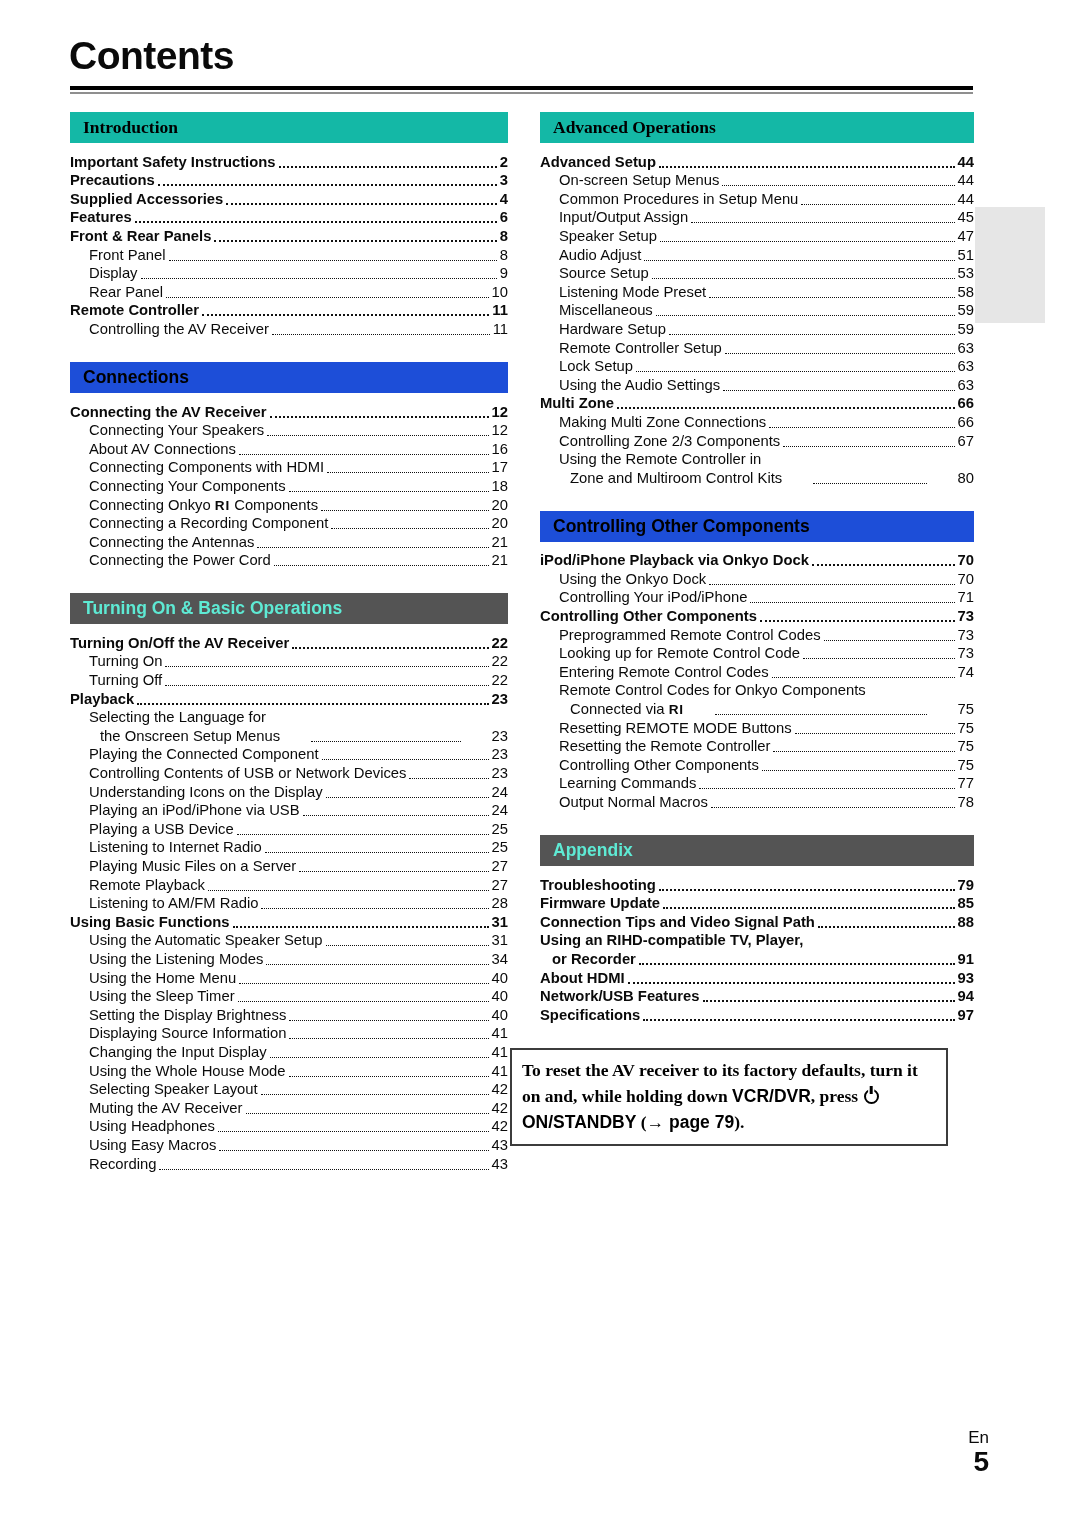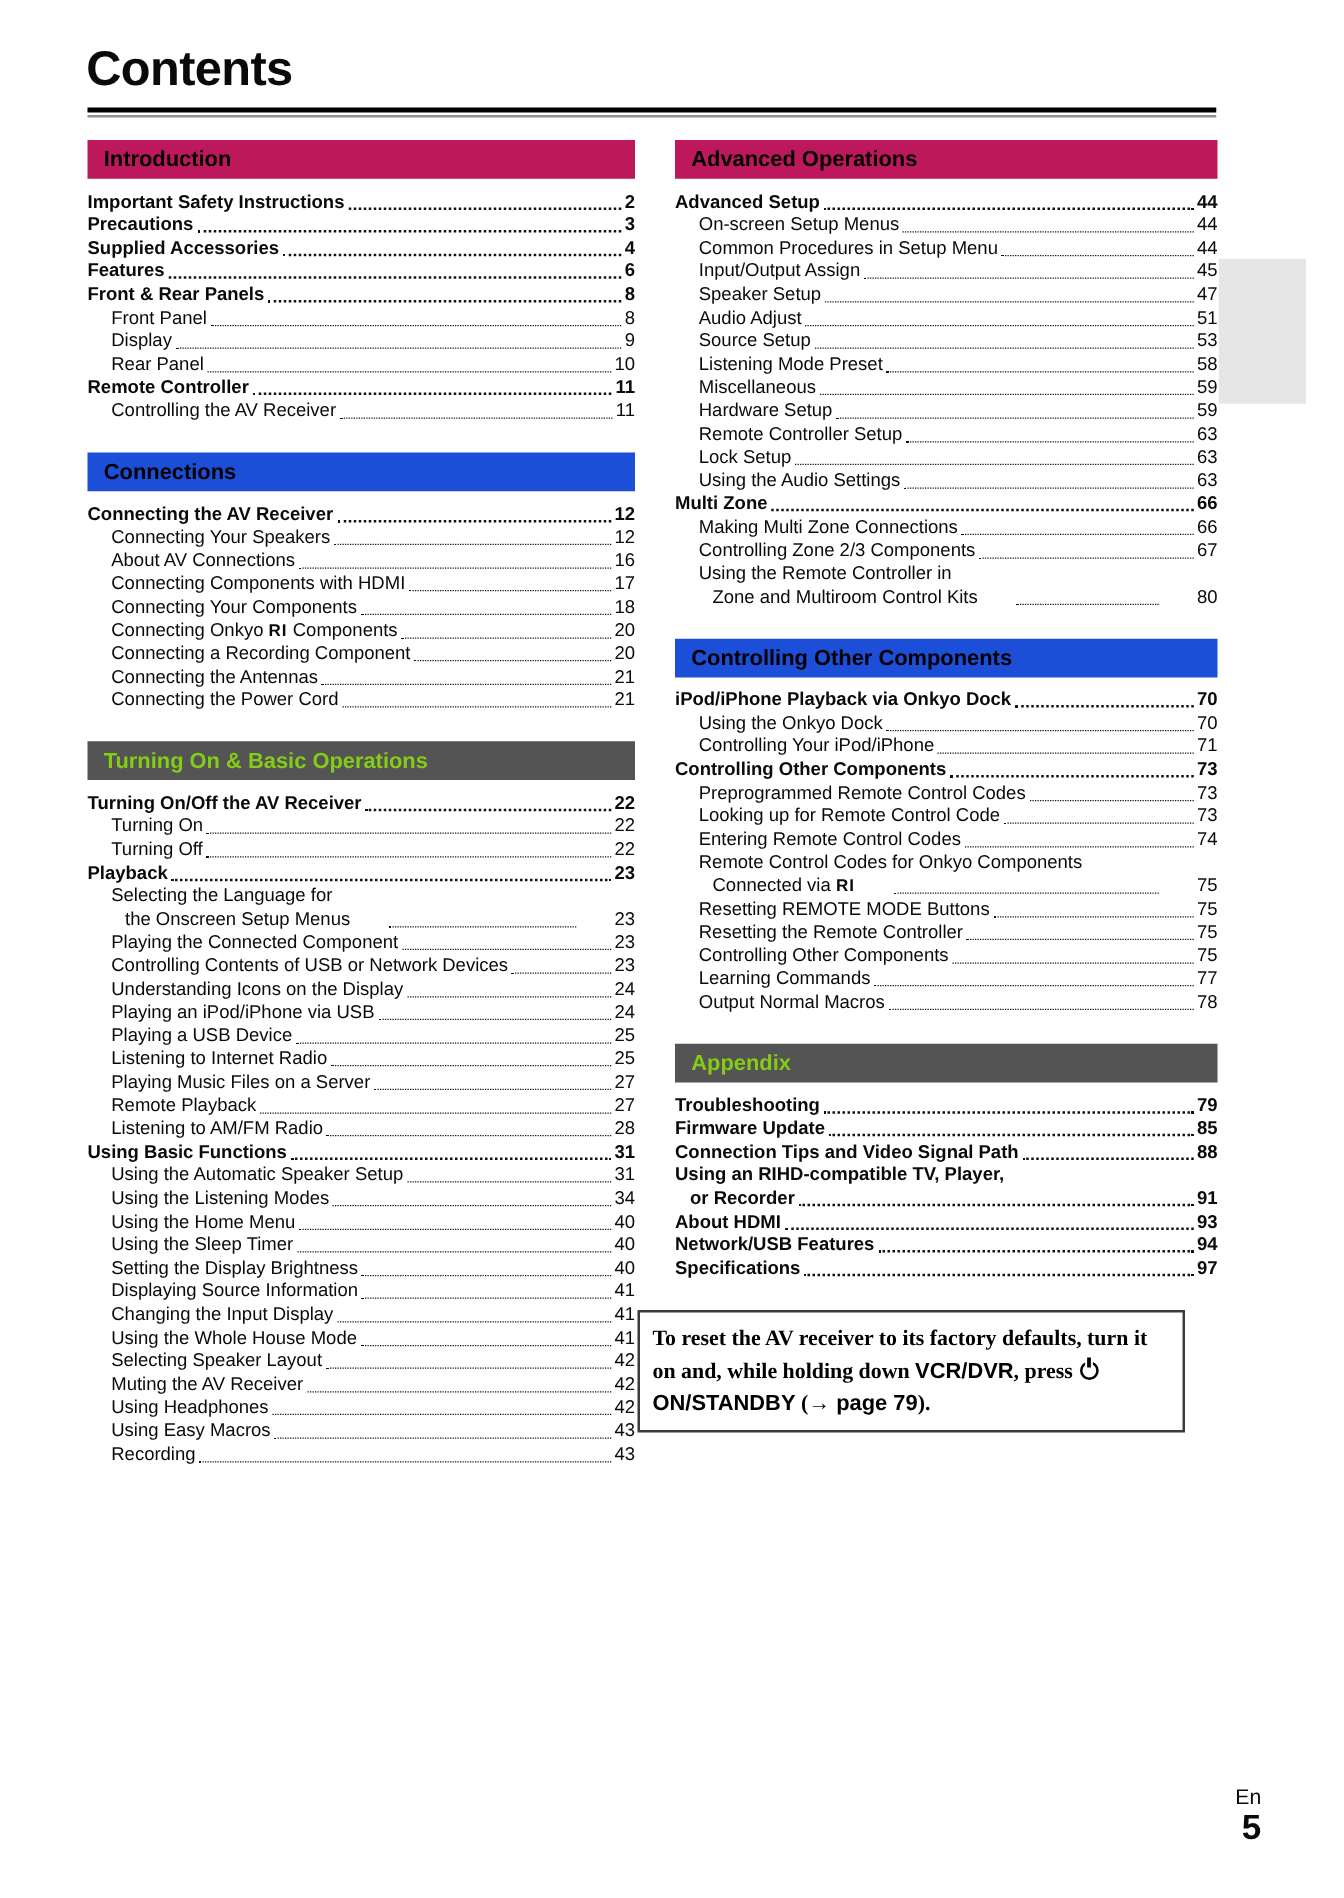--- a/index.html
+++ b/index.html
@@ -17,23 +17,23 @@
 
   .col { position:absolute; top:112px; }
   .col-left  { left:70px;  width:438px; }
   .col-right { left:540px; width:434px; }
 
   .toc-section { margin-bottom:24px; }
   .sec-header {
     font-size:17.5px; font-weight:bold; line-height:19px;
     padding:6px 0 6px 13px; margin-bottom:9px;
   }
-  .sec-header.light  { background:#be185d; color:#000; }
+  .sec-header.light  { background:#14b8a6; color:#000;font-family:Liberation Serif, serif; }
   .sec-header.medium { background:#1d4ed8; color:#000; }
-  .sec-header.dark   { background:#545454; color:#84cc16; }
+  .sec-header.dark   { background:#545454; color:#5eead4; }
 
   .toc-list { font-size:14.8px; }
   .toc-row { display:flex; align-items:flex-end; height:18.6px; line-height:17px; }
   .toc-row .toc-text { white-space:nowrap; }
   .lvl1 { font-weight:bold; }
   .lvl2 { padding-left:19px; }
   .lvl2.cont { padding-left:30px;gap:28px; }
   .lvl1.cont { padding-left:12px; }
   .leader {
     flex:1; min-width:6px; margin:0 3px 3px 3px;
@@ -58,21 +58,21 @@
   }
   .power-icon::before {
     content:""; position:absolute; left:50%; top:-5px; transform:translateX(-50%);
     width:2.6px; height:8px; background:#000; box-shadow:0 0 0 1.6px #fff;
   }
 
   .thumb-tab {
     position:absolute; right:0; top:207px; width:70px; height:116px; background:#e6e6e6;
   }
 
-  .footer { position:absolute; right:36px; top:1428px; text-align:right; }
+  .footer { position:absolute; right:56px; top:1428px; text-align:right; }
   .footer-lang { font-size:17px; line-height:19px; }
   .footer-page { font-size:28px; font-weight:bold; line-height:30px; }
 </style>
 </head>
 <body>
 
 <div class="page">
   <h1 class="title">Contents</h1>
   <div class="title-rule">
     <div class="rule-thick"></div>

